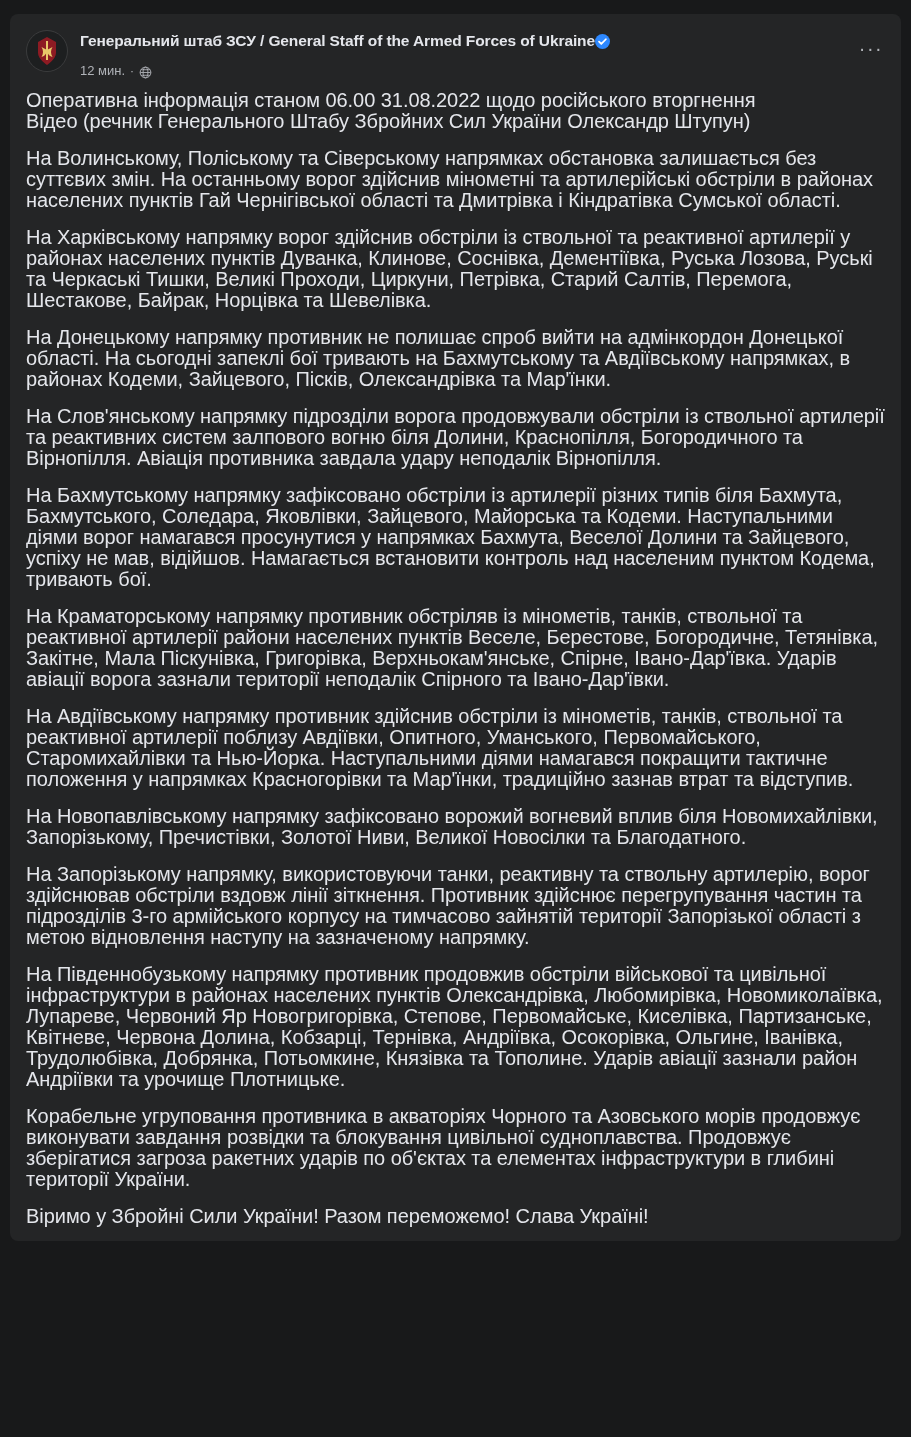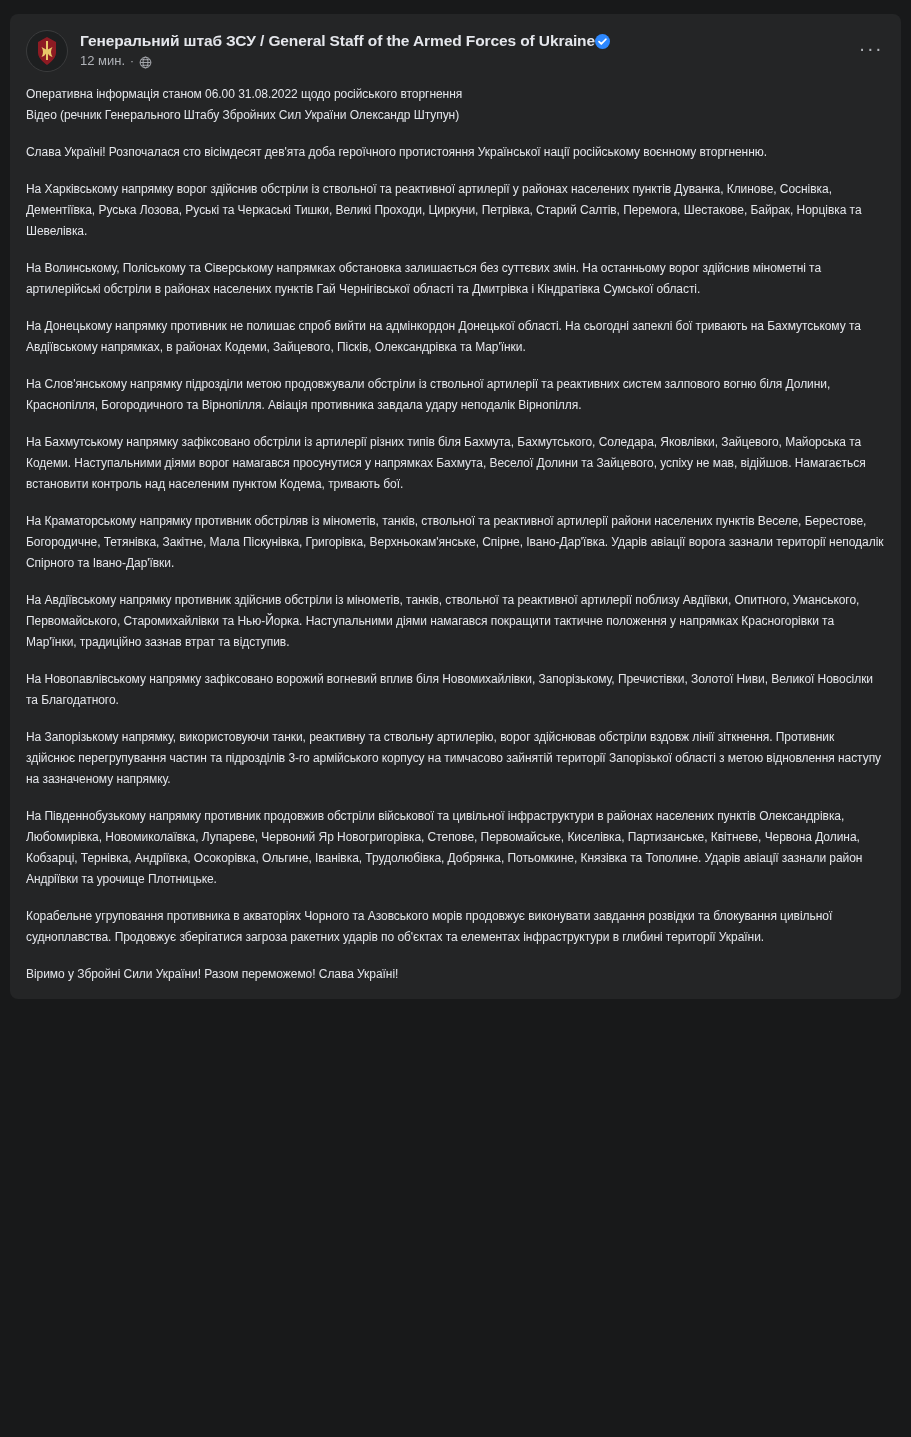--- a/index.html
+++ b/index.html
@@ -73,21 +73,21 @@
     width: 15px;
     height: 15px;
     display: inline-block;
     position: relative;
     top: 1px;
   }
   .meta-line {
     display: flex;
     align-items: center;
     gap: 5px;
-    margin-top: 3px;
+    margin-top: 13px;
     color: #b0b3b8;
     font-size: 13px;
   }
   .meta-dot {
     color: #b0b3b8;
     font-size: 12px;
     line-height: 12px;
   }
   .globe-icon {
     width: 13px;
@@ -111,21 +111,21 @@
     letter-spacing: 1.5px;
     line-height: 12px;
     cursor: pointer;
     user-select: none;
   }
   .post-body {
     padding: 12px 16px 0 16px;
   }
   .post-body p {
     margin: 0 0 16px 0;
-    font-size: 12px;
+    font-size: 20px;
     line-height: 21px;
     color: #e4e6eb;
     letter-spacing: -0.05px;
   }
   .post-body p:last-child {
     margin-bottom: 4px;
     margin-top: 12px;
   }
 </style>
 </head>
@@ -168,25 +168,24 @@
           </span>
         </div>
       </div>
 
       <div class="more-btn">···</div>
     </div>
 
     <div class="post-body">
       <p style="white-space: pre-line;">Оперативна інформація станом 06.00 31.08.2022 щодо російського вторгнення
 Відео (речник Генерального Штабу Збройних Сил України Олександр Штупун)</p>
-      <p>Слава Україні! Розпочалася сто вісімдесят дев'ята доба героїчного протистояння Української нації російському воєнному вторгненню.</p>
+      <p>На Волинському, Поліському та Сіверському напрямках обстановка залишається без суттєвих змін.  На останньому ворог здійснив мінометні та артилерійські обстріли в районах населених пунктів Гай Чернігівської області та Дмитрівка і Кіндратівка Сумської області.</p>
       <p>На Харківському напрямку ворог здійснив обстріли із ствольної та реактивної артилерії у районах населених пунктів Дуванка, Клинове, Соснівка, Дементіївка, Руська Лозова, Руські та Черкаські Тишки, Великі Проходи, Циркуни, Петрівка, Старий Салтів, Перемога, Шестакове, Байрак, Норцівка та Шевелівка.</p>
-      <p>На Волинському, Поліському та Сіверському напрямках обстановка залишається без суттєвих змін.  На останньому ворог здійснив мінометні та артилерійські обстріли в районах населених пунктів Гай Чернігівської області та Дмитрівка і Кіндратівка Сумської області.</p>
       <p>На Донецькому напрямку противник не полишає спроб вийти на адмінкордон Донецької області. На сьогодні запеклі бої тривають на Бахмутському та Авдіївському напрямках, в районах Кодеми, Зайцевого, Пісків, Олександрівка та Мар'їнки.</p>
-      <p>На Слов'янському напрямку підрозділи метою продовжували обстріли із ствольної артилерії та реактивних систем залпового вогню біля Долини, Краснопілля, Богородичного та Вірнопілля. Авіація противника завдала удару неподалік Вірнопілля.</p>
+      <p>На Слов'янському напрямку підрозділи ворога продовжували обстріли із ствольної артилерії та реактивних систем залпового вогню біля Долини, Краснопілля, Богородичного та Вірнопілля. Авіація противника завдала удару неподалік Вірнопілля.</p>
       <p>На Бахмутському напрямку зафіксовано обстріли із артилерії різних типів біля Бахмута, Бахмутського, Соледара, Яковлівки, Зайцевого, Майорська та Кодеми. Наступальними діями ворог намагався просунутися у напрямках Бахмута, Веселої Долини та Зайцевого, успіху не мав, відійшов. Намагається встановити контроль над населеним пунктом Кодема, тривають бої.</p>
       <p>На Краматорському напрямку противник обстріляв із мінометів, танків, ствольної та реактивної артилерії райони населених пунктів Веселе, Берестове, Богородичне, Тетянівка, Закітне, Мала Піскунівка, Григорівка, Верхньокам'янське, Спірне, Івано-Дар'ївка. Ударів авіації ворога зазнали території неподалік Спірного та Івано-Дар'ївки.</p>
       <p>На Авдіївському напрямку противник здійснив обстріли із мінометів, танків, ствольної та реактивної артилерії поблизу Авдіївки, Опитного, Уманського, Первомайського, Старомихайлівки та Нью-Йорка. Наступальними діями намагався покращити тактичне положення у напрямках Красногорівки та Мар'їнки, традиційно зазнав втрат та відступив.</p>
       <p>На Новопавлівському напрямку зафіксовано ворожий вогневий вплив біля Новомихайлівки, Запорізькому, Пречистівки, Золотої Ниви, Великої Новосілки та Благодатного.</p>
       <p>На Запорізькому напрямку, використовуючи танки, реактивну та ствольну артилерію, ворог здійснював обстріли вздовж лінії зіткнення. Противник здійснює перегрупування частин та підрозділів 3-го армійського корпусу на тимчасово зайнятій території Запорізької області з метою відновлення наступу на зазначеному напрямку.</p>
       <p>На Південнобузькому напрямку противник продовжив обстріли військової та цивільної інфраструктури в районах населених пунктів Олександрівка, Любомирівка, Новомиколаївка, Лупареве, Червоний Яр Новогригорівка, Степове, Первомайське, Киселівка, Партизанське, Квітневе, Червона Долина, Кобзарці, Тернівка, Андріївка, Осокорівка, Ольгине, Іванівка, Трудолюбівка, Добрянка, Потьомкине, Князівка та Тополине. Ударів авіації зазнали район Андріївки та урочище Плотницьке.</p>
       <p>Корабельне угруповання противника в акваторіях Чорного та Азовського морів продовжує виконувати завдання розвідки та блокування цивільної судноплавства. Продовжує зберігатися загроза ракетних ударів по об'єктах та елементах інфраструктури в глибині території України.</p>
       <p>Віримо у Збройні Сили України! Разом переможемо! Слава Україні!</p>
     </div>
 

